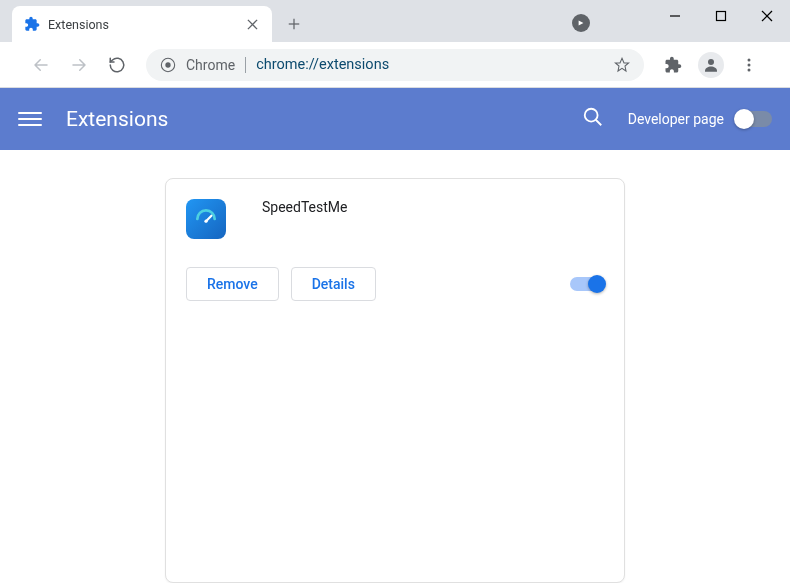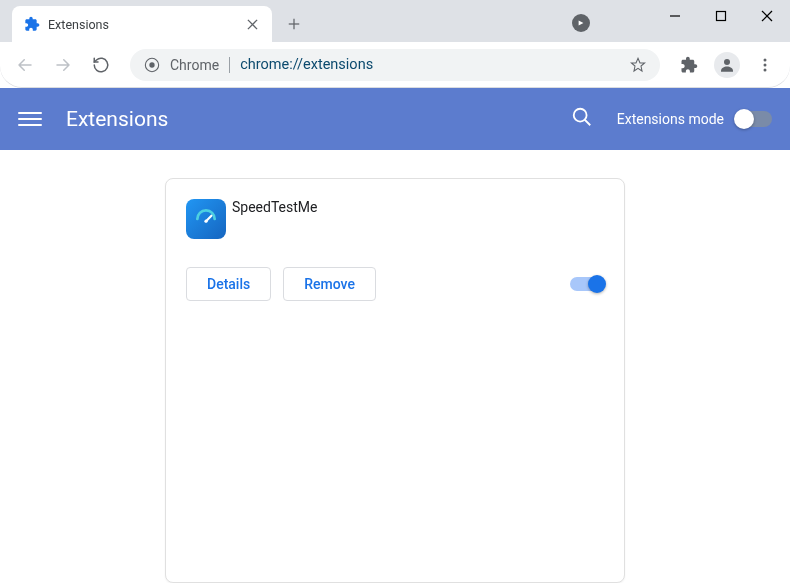--- a/index.html
+++ b/index.html
@@ -12,21 +12,21 @@
 
 
 .tab-strip { height: 42px; background: #dee1e6; display: flex; align-items: flex-end; padding-left: 12px; }
 .tab { background: #fff; height: 36px; display: flex; align-items: center; padding: 0 12px; border-radius: 8px 8px 0 0; width: 260px; position: relative; gap: 8px; }
 .tab-icon { width: 16px; height: 16px; color: #1a73e8; }
 .tab-title { font-size: 12.5px; color: #3c4043; flex: 1; }
 .tab-close { width: 16px; height: 16px; color: #5f6368; display:flex; align-items:center; justify-content:center; }
 .newtab-btn { width: 28px; height: 28px; margin-left: 8px; margin-bottom: 4px; display:flex; align-items:center; justify-content:center; color:#5f6368; }
 
 
-.toolbar { height: 46px; background: #fff; border-bottom: 1px solid #dadce0; display: flex; align-items: center; padding: 0 8px; gap: 4px; border-radius: 22px; }
+.toolbar { height: 46px; background: #fff; border-bottom: 1px solid #dadce0; display: flex; align-items: center; padding: 0 24px; gap: 4px; }
 .nav-btn { width: 34px; height: 34px; border-radius: 50%; display: flex; align-items: center; justify-content: center; color: #5f6368; }
 .nav-btn.disabled { color: #bdc1c6; }
 .omnibox { flex: 1; height: 32px; background: #f1f3f4; border-radius: 16px; display: flex; align-items: center; padding: 0 14px; gap: 10px; margin: 0 8px; }
 .omnibox .origin-icon { width: 16px; height: 16px; color: #5f6368; }
 .origin-label { font-size: 14px; color: #5f6368; padding-right: 10px; border-right: 1px solid #9aa0a6; }
 .url-text { font-size: 14.5px; color: #0c4a6e; flex: 1; }
 .star { width: 16px; height: 16px; color: #5f6368; }
 .tbtn { width: 34px; height: 34px; border-radius: 50%; display: flex; align-items: center; justify-content: center; color: #5f6368; }
 .avatar { width: 26px; height: 26px; background: #e8eaed; border-radius: 50%; display:flex; align-items:center; justify-content:center; }
 .badge-circle { width: 18px; height: 18px; background:#5f6368; border-radius:50%; display:flex; align-items:center; justify-content:center; }
@@ -38,21 +38,21 @@
 .ext-title { font-size: 21px; font-weight: 400; flex: 1; }
 .search-icon { width: 22px; height: 22px; color: #fff; }
 .dev-mode { display: flex; align-items: center; gap: 12px; font-size: 14px; }
 .toggle { width: 36px; height: 16px; background: #7a8ba8; border-radius: 10px; position: relative; }
 .toggle::after { content: ''; position: absolute; width: 20px; height: 20px; background: #fff; border-radius: 50%; top: -2px; left: -2px; box-shadow: 0 1px 3px rgba(0,0,0,0.3); }
 
 
 .ext-body { height: calc(583px - 42px - 46px - 62px); background: #fff; padding: 28px 0 0 0; display: flex; justify-content: center; position: relative; }
 
 .ext-card { width: 460px; background: #fff; border: 1px solid #e0e0e0; border-radius: 8px; padding: 20px 20px 16px 20px; box-shadow: 0 1px 2px rgba(0,0,0,0.05); z-index: 1; }
-.card-top { display: flex; gap: 6px; margin-bottom: 28px; }
+.card-top { display: flex; gap: 36px; margin-bottom: 28px; }
 .app-icon { width: 40px; height: 40px; background: linear-gradient(135deg, #2196f3, #1565c0); border-radius: 8px; display:flex; align-items:center; justify-content:center; flex-shrink:0; }
 .card-info { flex: 1; }
 .card-name { font-size: 14px; color: #202124; margin-bottom: 6px; font-weight: 400; }
 .card-desc { font-size: 13.5px; color: #5f6368; line-height: 1.4; }
 .card-actions { display: flex; align-items: center; gap: 12px; }
 .action-btn { padding: 8px 20px; border: 1px solid #dadce0; border-radius: 4px; font-size: 14px; color: #1a73e8; background: #fff; font-weight: 500; }
 .spacer { flex: 1; }
 .toggle-on { width: 34px; height: 14px; background: #a8c7fa; border-radius: 10px; position: relative; }
 .toggle-on::after { content:''; position:absolute; width: 18px; height: 18px; background:#1a73e8; border-radius:50%; right:-2px; top:-2px; box-shadow: 0 1px 3px rgba(0,0,0,0.3); }
 </style>
@@ -170,39 +170,39 @@
       <span></span>
   </div>
   <div class="ext-title">Extensions</div>
   <div>
     <svg class="search-icon" viewBox="0 0 24 24" fill="none" stroke="currentColor" stroke-width="2">
         <circle cx="10" cy="10" r="7"></circle>
         <line x1="21" y1="21" x2="15" y2="15"></line>
       </svg>
   </div>
   <div class="dev-mode">
-    <span>Extensions mode</span>
+    <span>Developer page</span>
     <div class="toggle"></div>
   </div>
 </div>
 
 <div class="ext-body">
   <div class="ext-card">
     <div class="card-top">
       <div class="app-icon">
         <svg width="26" height="26" viewBox="0 0 24 24" fill="none">
             <path d="M4 12a8 8 0 0 1 16 0" stroke="#4dd0e1" stroke-width="2.5" stroke-linecap="round"></path>
             <path d="M12 14l5-5" stroke="#fff" stroke-width="2" stroke-linecap="round"></path>
             <circle cx="12" cy="14" r="1.5" fill="#fff"></circle>
           </svg>
       </div>
       <div class="card-info">
         <div class="card-name">SpeedTestMe</div>
       </div>
     </div>
     <div class="card-actions">
+      <button class="action-btn">Remove</button>
       <button class="action-btn">Details</button>
-      <button class="action-btn">Remove</button>
       <div class="spacer"></div>
       <div class="toggle-on"></div>
     </div>
   </div>
 </div>
 
 </body></html>

